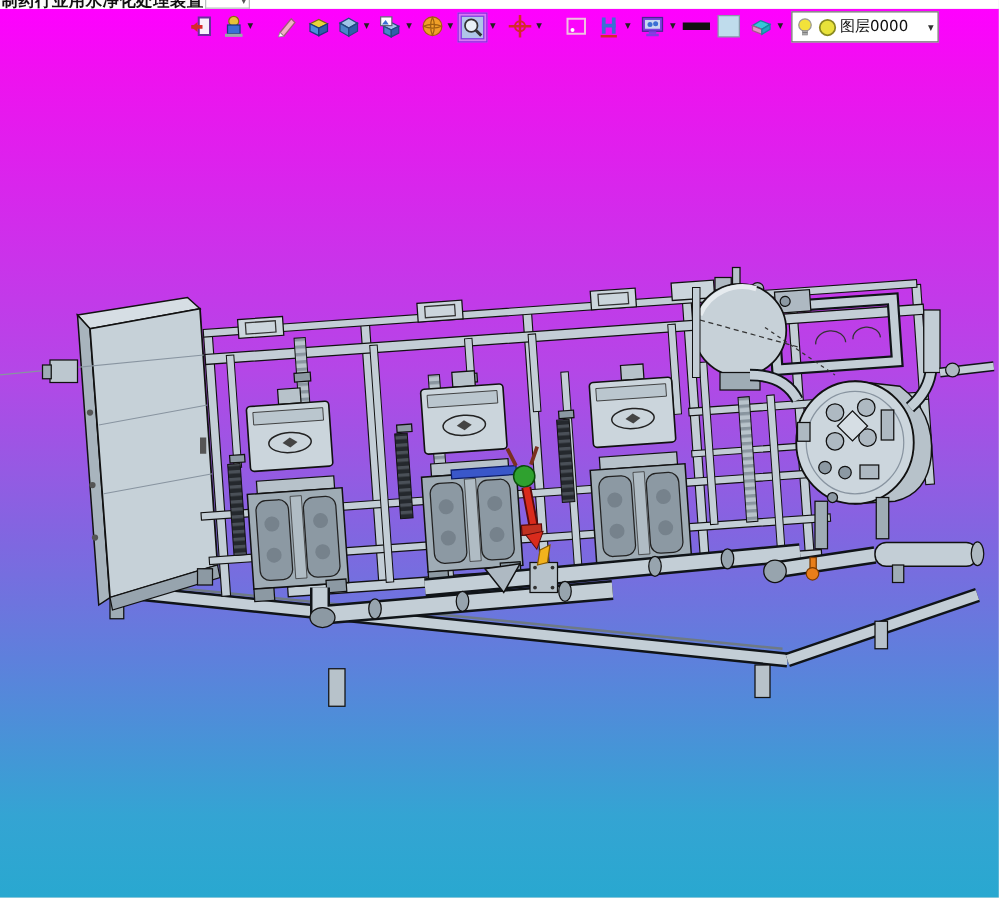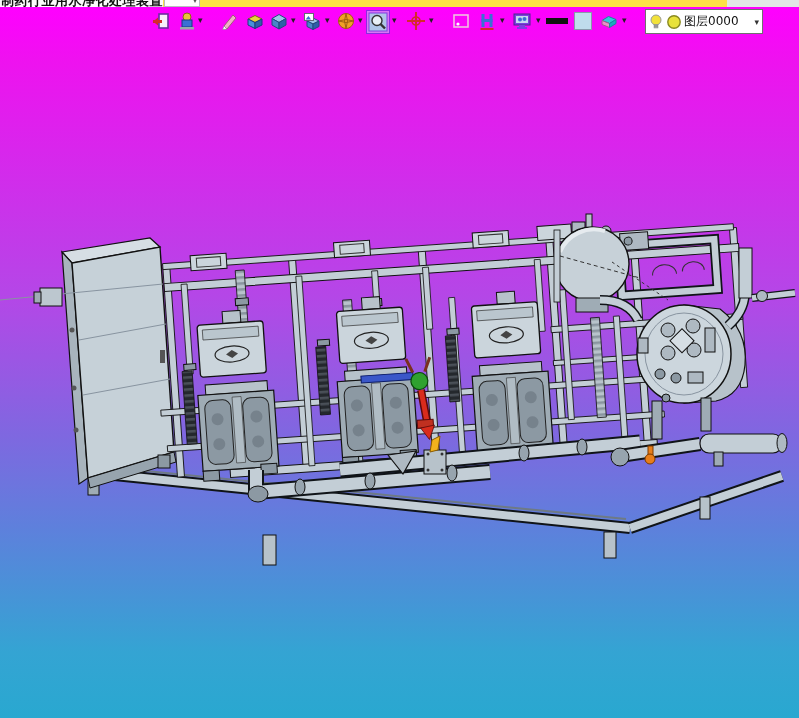--- a/index.html
+++ b/index.html
@@ -1,39 +1,39 @@
 <!DOCTYPE html>
 <html><head>
 <meta charset="utf-8">
 <style>
   html,body{margin:0;padding:0;}
   body{width:799px;height:718px;overflow:hidden;position:relative;
        font-family:"Liberation Sans",sans-serif;background:#E2E6E6;}
 
   
-  .topstrip{position:absolute;left:0;top:0;width:727px;height:7px;background:#fde047;z-index:30;}
+  .topstrip{position:absolute;left:0;top:0;width:799px;height:7px;background:#ffffff;z-index:30;}
   .topstrip-left{position:absolute;left:0;top:0;width:163px;height:7px;background:#FBFBFB;overflow:hidden;}
   .title-clip{position:absolute;left:1px;top:-8px;font-weight:bold;font-size:13px;color:#111;
               white-space:nowrap;letter-spacing:.5px;font-family:"DejaVu Sans",sans-serif;}
   .combo-frag{position:absolute;left:164px;top:0;width:34px;height:6px;background:#fff;
               border:1px solid #b9bdbd;border-top:none;overflow:hidden;}
   .combo-frag .arr{position:absolute;right:2px;top:-4px;font-size:8px;color:#555;}
 
   
   .viewport{position:absolute;left:0;top:7px;width:799px;height:711px;
     background:linear-gradient(180deg,#FF00FF 0px,#EE12EF 55px,#B447E7 290px,
                #7E68E0 430px,#5E80DC 520px,#34A4D3 645px,#29A8D0 711px);}
 
   
   .tbtn{position:absolute;top:3px;width:22px;height:22px;display:flex;align-items:center;
         justify-content:center;cursor:pointer;}
   .tbtn.active{border:1px solid #8A2BE2;background:rgba(190,210,240,.55);}
   .dd{position:absolute;top:9px;font-size:9px;color:#222;line-height:9px;cursor:pointer;}
   .layerbox{position:absolute;left:633px;top:2px;width:112px;height:23px;background:#fff;
-            border:1px solid #707070;display:flex;align-items:center;gap:2px;padding:0 2px;cursor:pointer;margin-left:12px;}
+            border:1px solid #707070;display:flex;align-items:center;gap:2px;padding:0 2px;cursor:pointer;}
   .layerbox .lbl{font-size:12px;color:#111;white-space:nowrap;font-family:"DejaVu Sans",sans-serif;}
   .layerbox .arr{margin-left:auto;font-size:9px;color:#333;padding-right:1px;}
 </style>
 </head>
 <body>
 
 <div class="topstrip">
   <div class="topstrip-left">
     <div class="title-clip">制药行业用水净化处理装置</div>
   </div>

